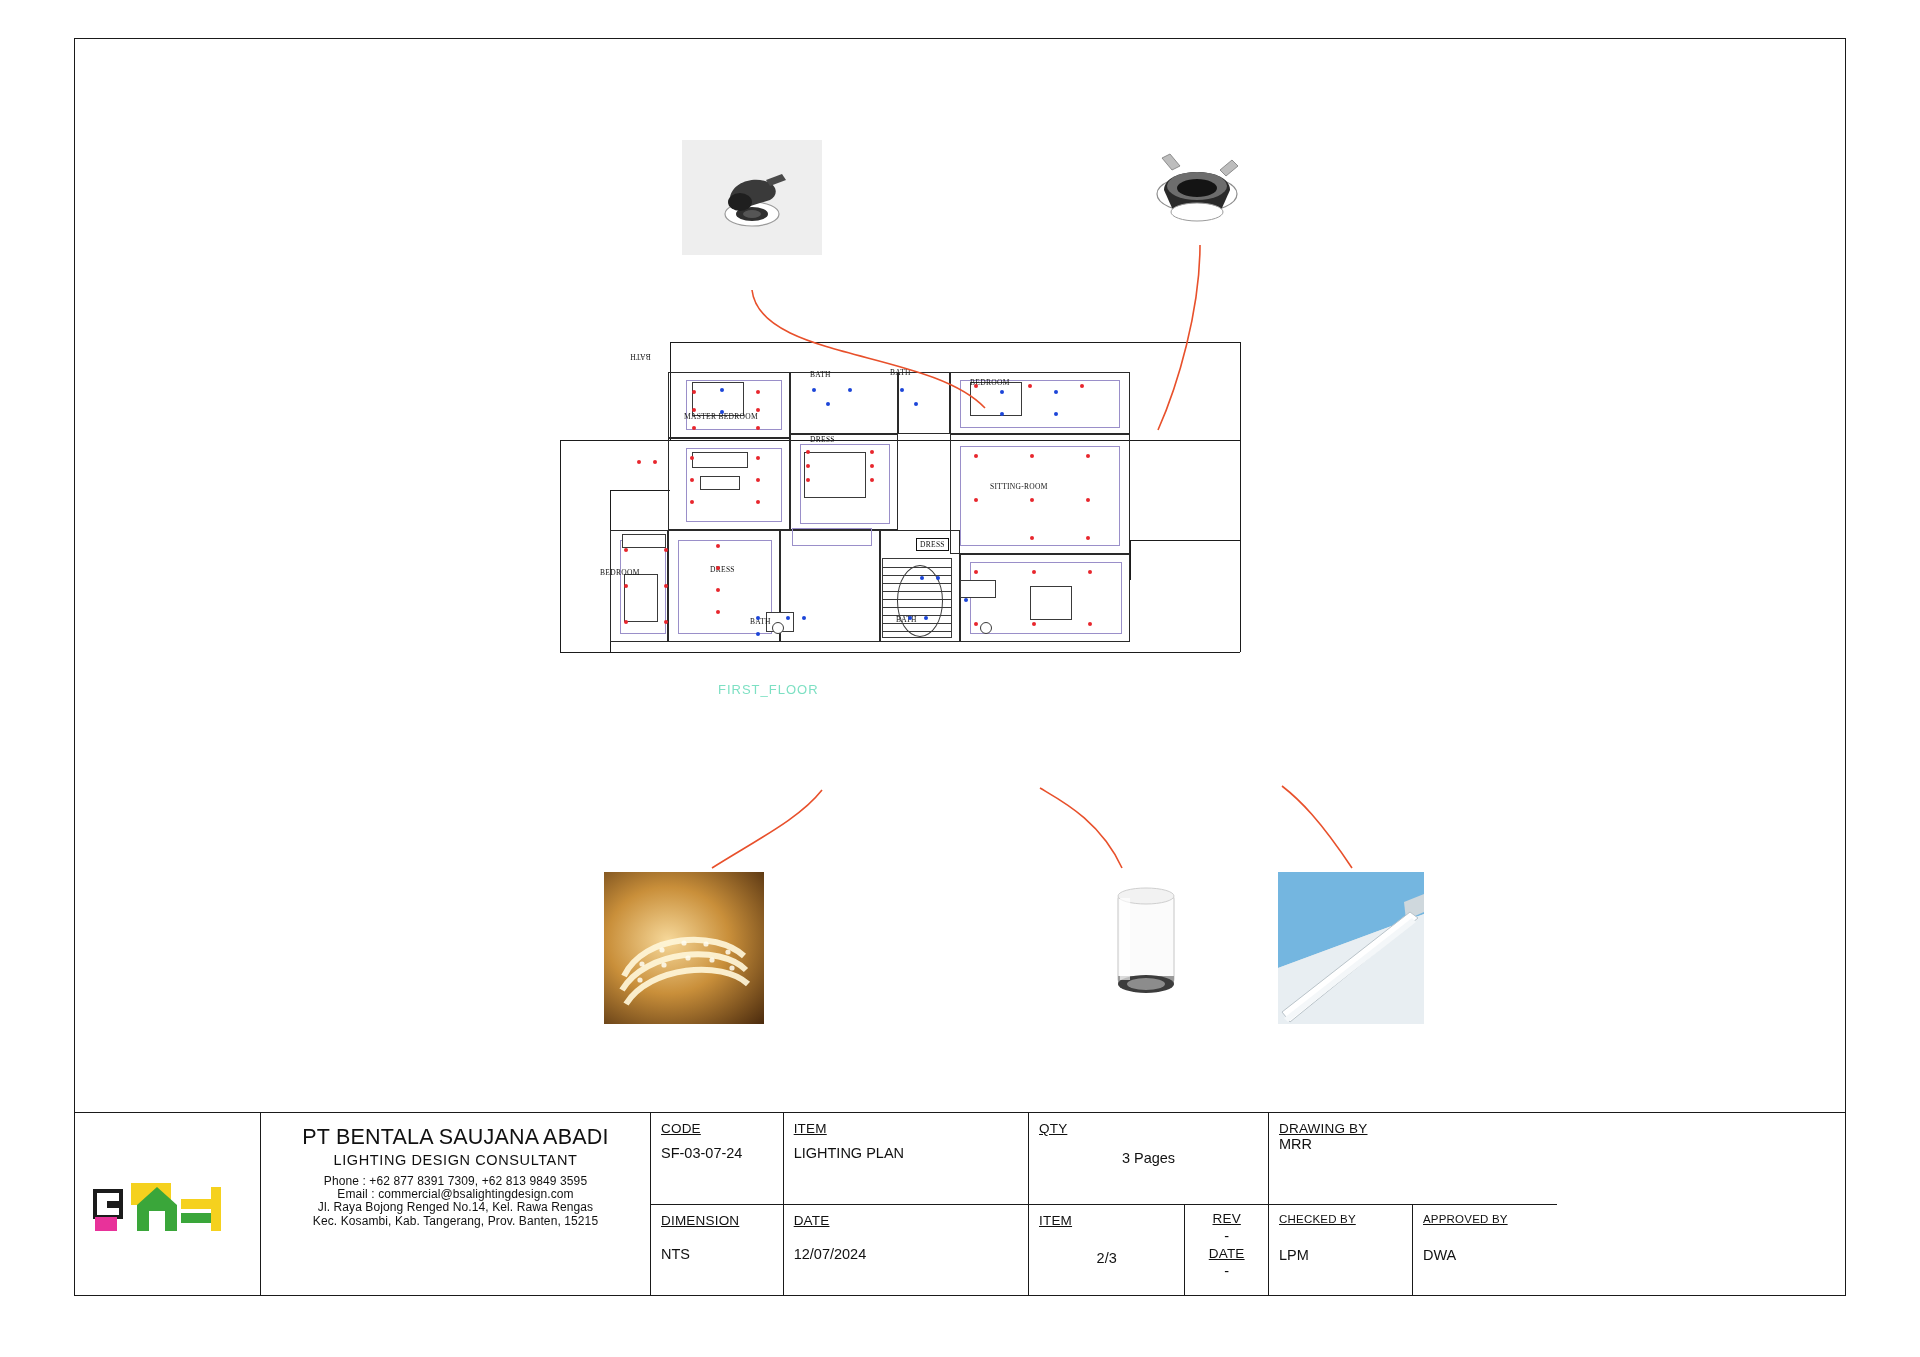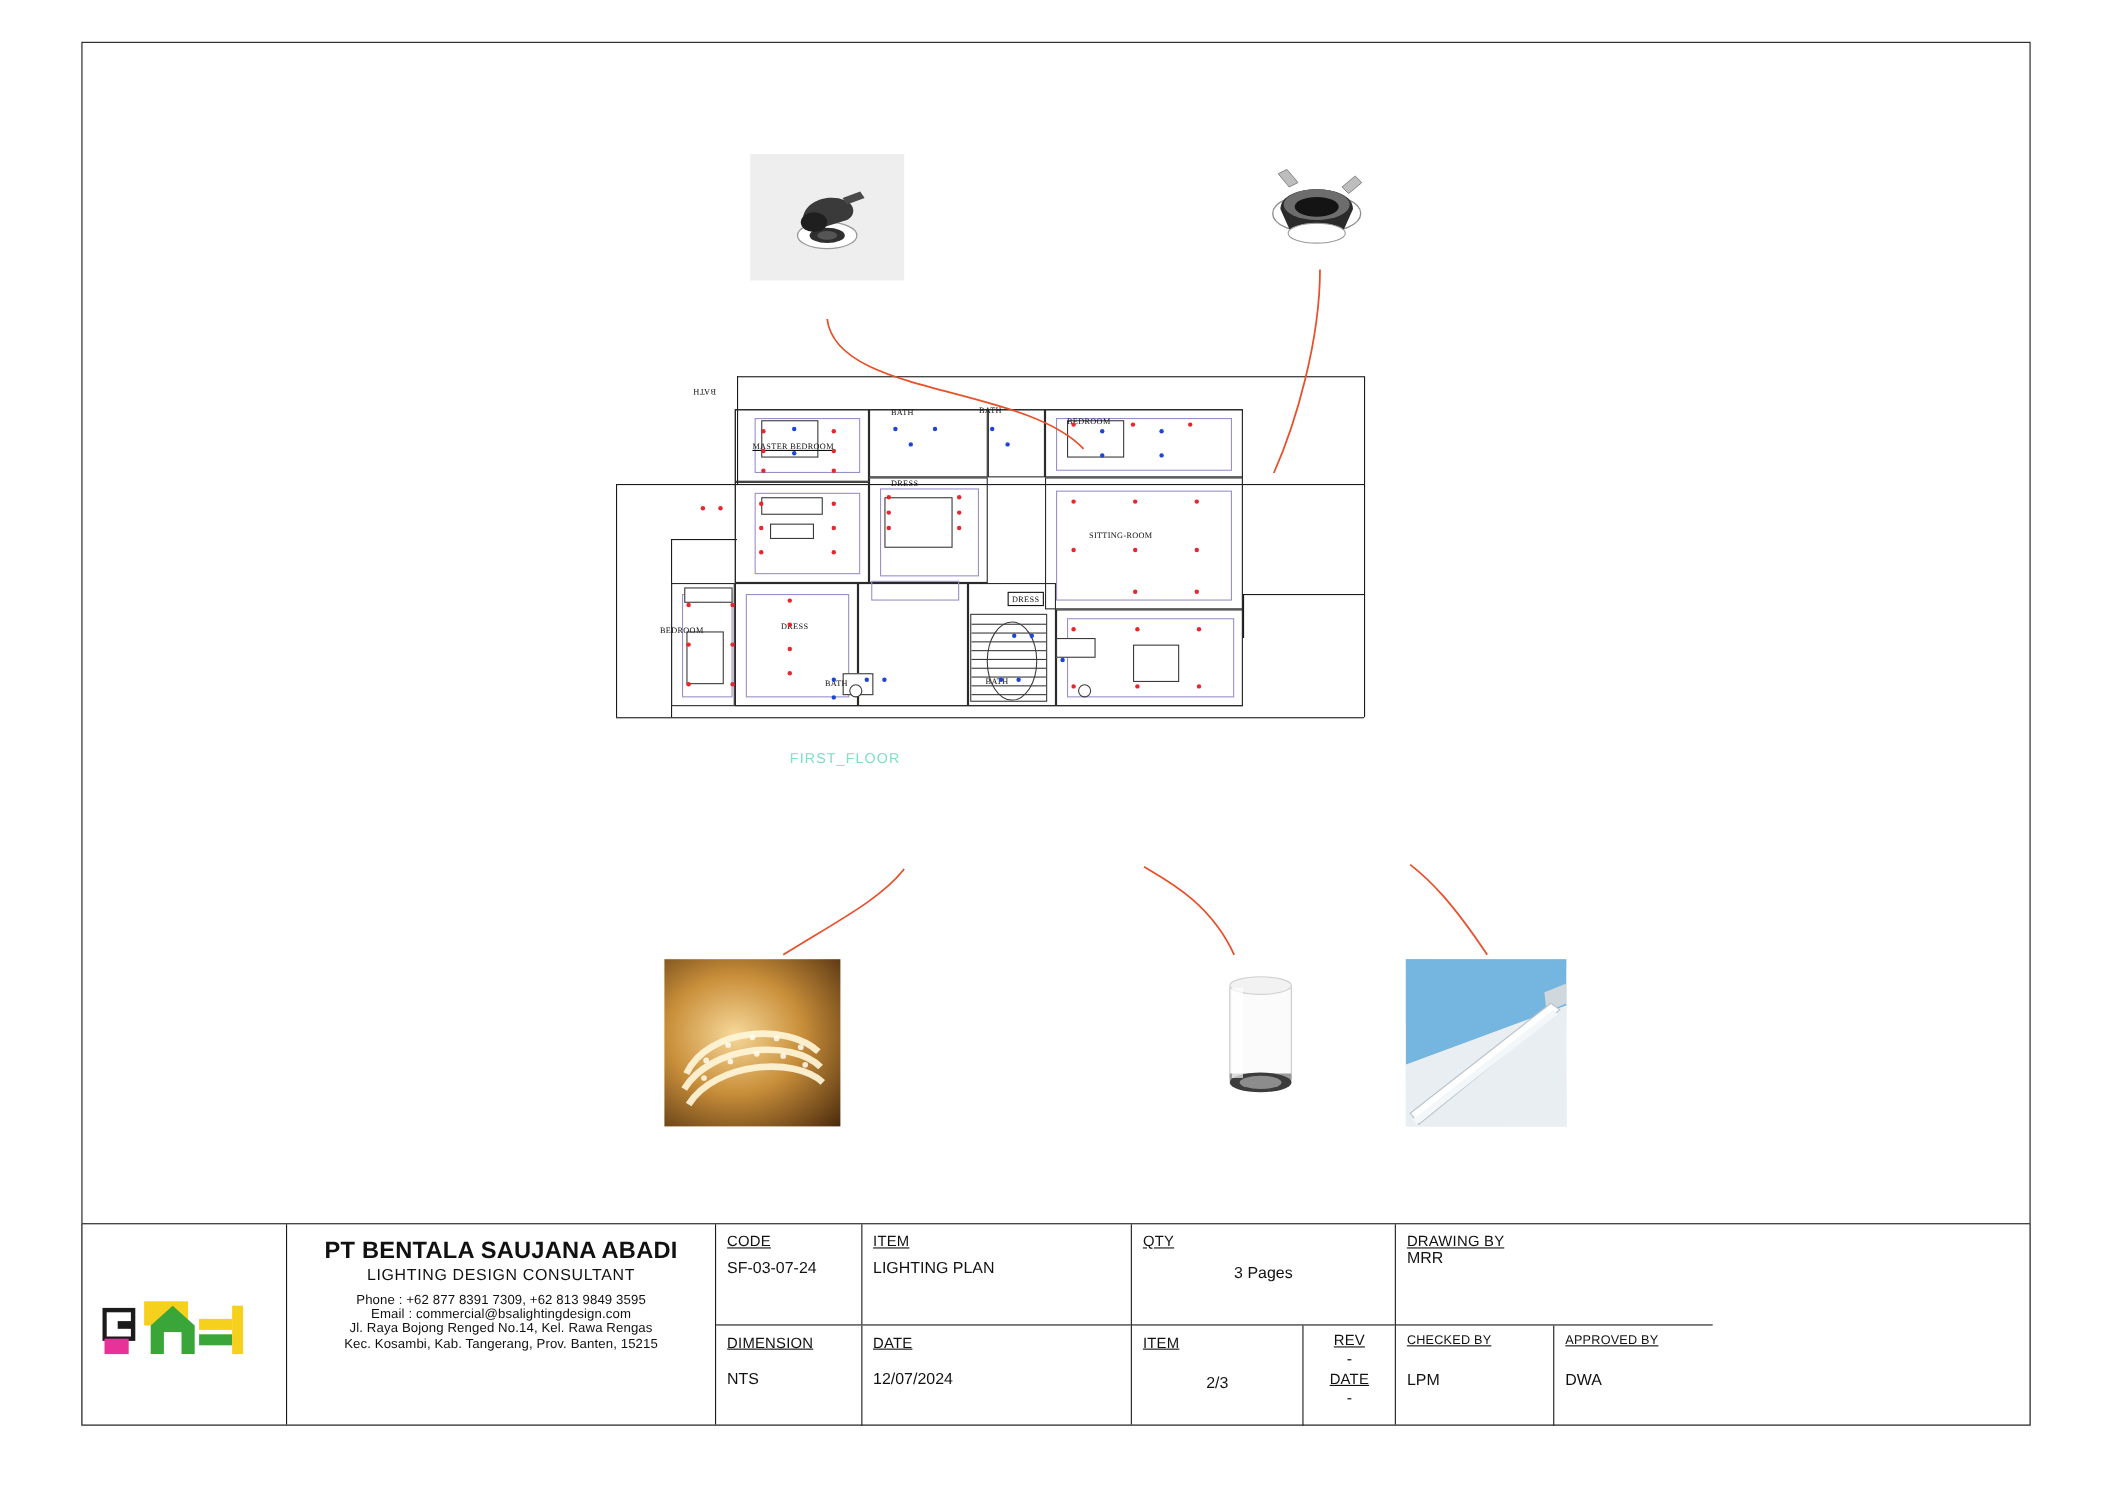--- a/index.html
+++ b/index.html
@@ -51,21 +51,21 @@
 
   .tb-logo { width: 186px; display:flex; align-items:center; justify-content:center; }
   .tb-company { width: 390px; padding: 10px 8px 6px 8px; text-align:center; }
   .tb-projname { width: 370px; }
   .tb-codeitem { width: 378px; }
   .tb-qtypage  { width: 240px; }
   .tb-drawing  { width: 242px; }
 
   .company-name {
     font-size: 21.5px;
-    font-weight: bold;
+    font-weight: normal;
     letter-spacing: .2px;
     color: #111;
     margin-top: 2px;
   }
   .company-sub {
     font-size: 14.5px;
     color: #111;
     letter-spacing: .6px;
     margin-top: 2px;
   }
@@ -271,21 +271,21 @@
         <div class="stair-tread" style="top:56px;"></div>
         <div class="stair-tread" style="top:64px;"></div>
         <div class="stair-tread" style="top:72px;"></div>
         <div style="position:absolute;left:14px;top:6px;width:44px;height:70px;border:1px solid #3a3a3a;border-radius:50%;"></div>
       </div>
 
       <div class="rlabel flip" style="left:70px;  top:22px;">BATH</div>
       <div class="rlabel" style="left:250px; top:40px;">BATH</div>
       <div class="rlabel" style="left:330px; top:38px;">BATH</div>
       <div class="rlabel" style="left:410px; top:48px;">BEDROOM</div>
-      <div class="rlabel" style="left:124px; top:71px;text-decoration:underline;">MASTER BEDROOM</div>
+      <div class="rlabel" style="left:124px; top:82px;">MASTER BEDROOM</div>
       <div class="rlabel" style="left:250px; top:105px;">DRESS</div>
       <div class="rlabel" style="left:430px; top:152px;">SITTING-ROOM</div>
       <div class="rlabel boxed" style="left:356px; top:208px;">DRESS</div>
       <div class="rlabel" style="left:40px;  top:238px;">BEDROOM</div>
       <div class="rlabel" style="left:150px; top:235px;">DRESS</div>
       <div class="rlabel" style="left:190px; top:287px;">BATH</div>
       <div class="rlabel" style="left:336px; top:285px;">BATH</div>
 
       <div class="dot-r" style="left:132px;top:60px;"></div>
       <div class="dot-r" style="left:132px;top:78px;"></div>

